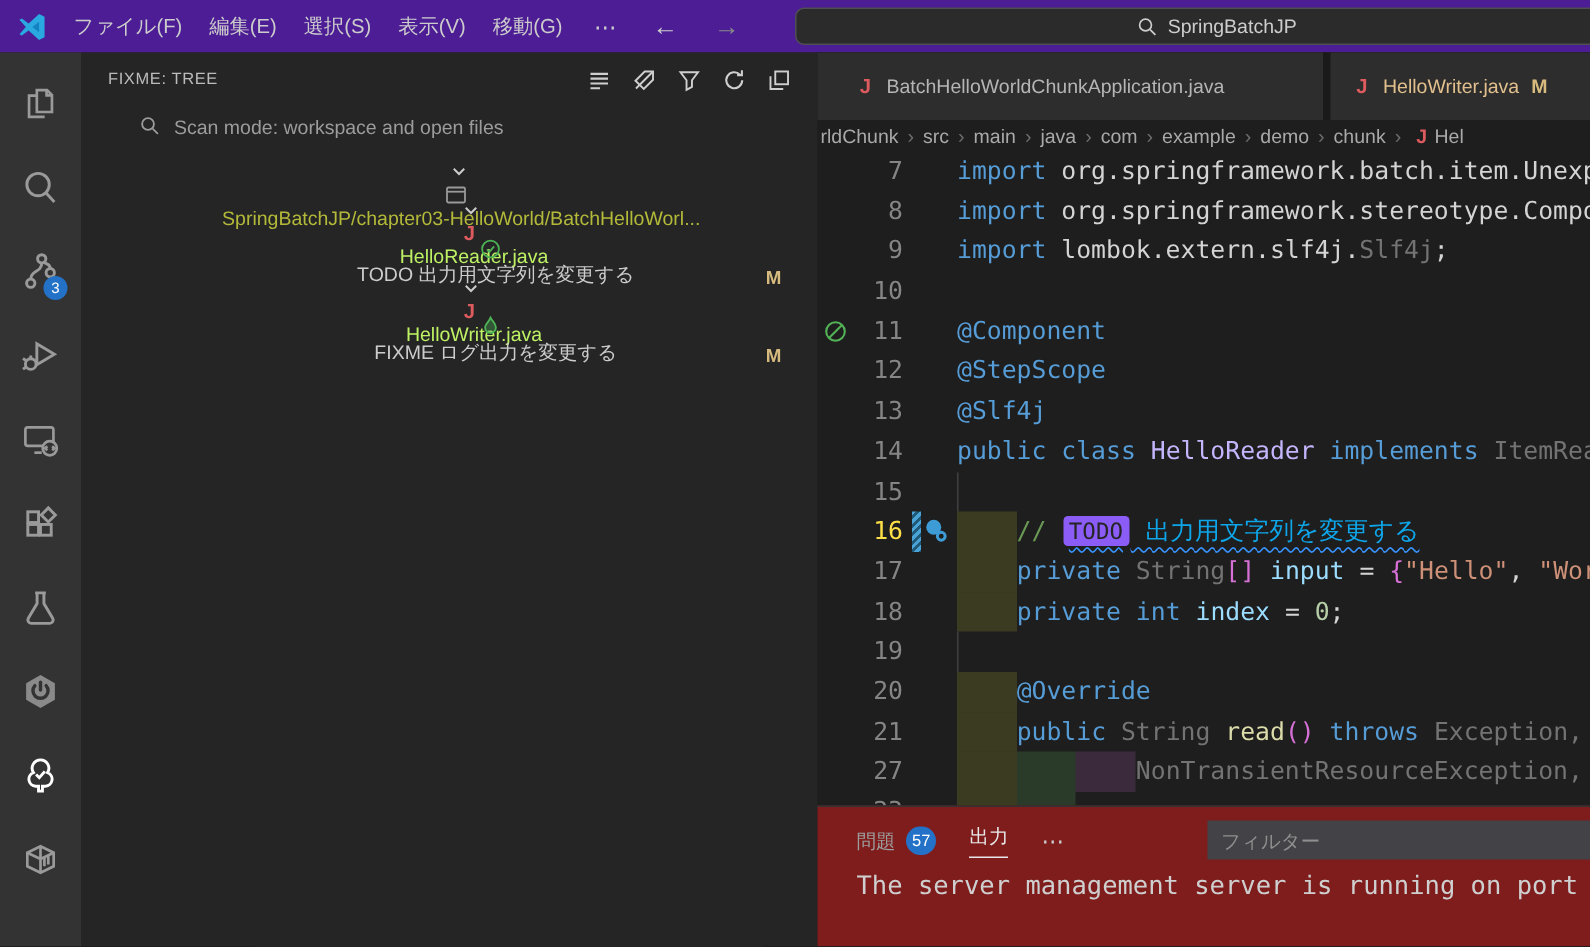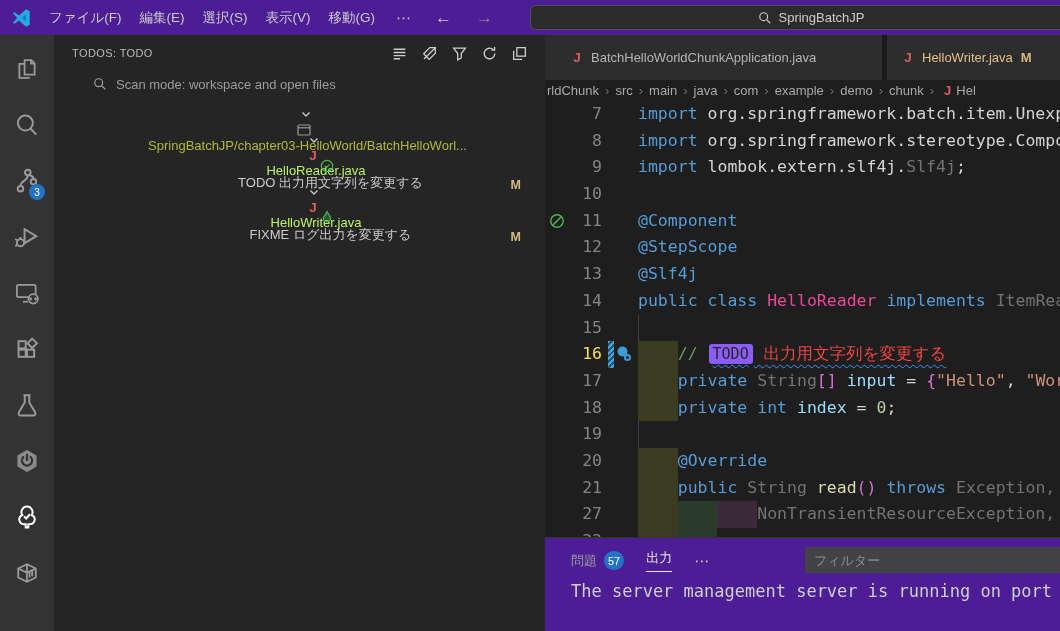--- a/index.html
+++ b/index.html
@@ -66,27 +66,27 @@
             background:repeating-linear-gradient(135deg,#4aa3d6 0,#4aa3d6 2px,#205a78 2px,#205a78 4px); }
   .todoicon { position:absolute; left:70px; top:4px; width:18px; height:18px; }
   .txt { position:absolute; left:93px; top:0; height:100%; }
   .ind { position:absolute; top:0; width:4ch; height:100%; }
   .ind-y { background:rgba(255,255,64,.13); }
   .ind-g { background:rgba(127,255,127,.13); }
   .ind-p { background:rgba(255,127,255,.13); }
   .guide { position:absolute; left:0; top:0; width:1px; height:100%; background:#404040; }
   .tk-kw { color:#569cd6; } .tk-type { color:#737373; } .tk-var { color:#9cdcfe; }
   .tk-str { color:#ce9178; } .tk-num { color:#b5cea8; } .tk-cmt { color:#6a9955; }
-  .tk-fn { color:#dcdcaa; } .tk-pn { color:#d4d4d4; } .tk-br { color:#d670d6; } .tk-df { color:#ec4899; }
+  .tk-fn { color:#dcdcaa; } .tk-pn { color:#d4d4d4; } .tk-br { color:#d670d6; } .tk-df { color:#c4b5fd; }
   .tk-todo { background:#8b5cf6; color:#252525; border-radius:3px; padding:1px 4px; margin:0 1px; font-size:15px;
              text-decoration:underline wavy #3794ff 1px; text-underline-offset:5px; }
-  .tk-cmtsq { color:#ef4444; text-decoration:underline wavy #3794ff 1px; text-underline-offset:5px; }
-
-  
-  .panel { height:94px; flex:none; position:relative; background:#4c1d95; border-top:1px solid #333333; }
+  .tk-cmtsq { color:#0ea5e9; text-decoration:underline wavy #3794ff 1px; text-underline-offset:5px; }
+
+  
+  .panel { height:94px; flex:none; position:relative; background:#7f1d1d; border-top:1px solid #333333; }
   .ptabs { position:absolute; left:26px; top:11px; display:flex; align-items:center; gap:22px; font-size:13px; }
   .ptab-problems { color:#9d9d9d; display:flex; align-items:center; gap:7px; }
   .pbadge { min-width:19px; height:19px; border-radius:10px; background:#2472c8; color:#fff; font-size:11px; display:flex; align-items:center; justify-content:center; padding:0 4px; }
   .ptab-output { color:#e7e7e7; padding-bottom:4px; border-bottom:1px solid #e7e7e7; }
   .ptab-more { color:#cccccc; font-size:15px; }
   .pfilter { position:absolute; left:260px; top:9px; width:270px; height:26px; background:#434347; border:none; outline:none; color:#cccccc; font-size:13px; padding-left:9px; font-family:"Liberation Sans",sans-serif; }
   .pfilter::placeholder { color:#8f8f8f; }
   .pout { position:absolute; left:26px; top:43px; font-family:"DejaVu Sans Mono", monospace; font-size:17px; color:#cfcfcf; white-space:pre; }
   svg { display:block; }
 </style>
@@ -187,21 +187,21 @@
       <svg viewBox="0 0 16 16" fill="none" stroke="#9a9a9a" stroke-width="1.1">
         <path d="M2.6 5.2L8 2.6l5.4 2.6v5.6L8 13.4l-5.4-2.6z"></path>
           <path d="M8 2.6v10.8M2.6 5.2L8 7.8l5.4-2.6"></path>
         <path d="M9.6 7.4v3.4M11.2 6.6v3.4"></path>
       </svg>
     </div>
   </div>
 
   <div class="sidebar">
     <div class="sb-header">
-      <span class="sb-title">TODOS: TODO</span>
+      <span class="sb-title">FIXME: TREE</span>
       <span class="sb-actions">
         <svg viewBox="0 0 16 16" fill="none" stroke="#cfcfcf" stroke-width="1.3">
           <path d="M2.5 4h11M2.5 7h11M2.5 10h11M2.5 13h6"></path>
         </svg>
         <svg viewBox="0 0 16 16" fill="none" stroke="#cfcfcf" stroke-width="1.2">
           <path d="M2.5 8.3l5.8-5.8h5.2v5.2l-5.8 5.8z"></path>
             <path d="M2.8 13.2L13.2 2.8"></path>
         </svg>
         <svg viewBox="0 0 16 16" fill="none" stroke="#cfcfcf" stroke-width="1.2">
           <path d="M2.5 3h11L9.7 8v4.2l-3.4 1.8V8z"></path>

